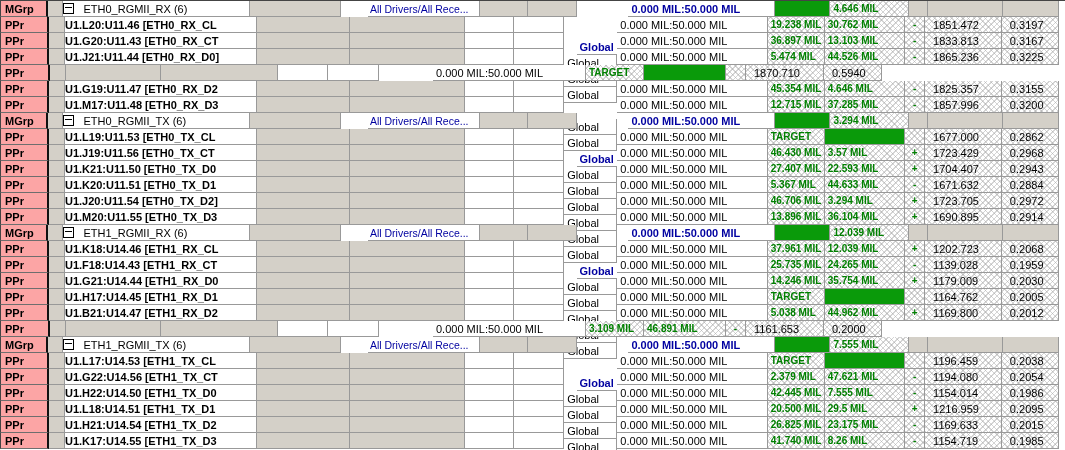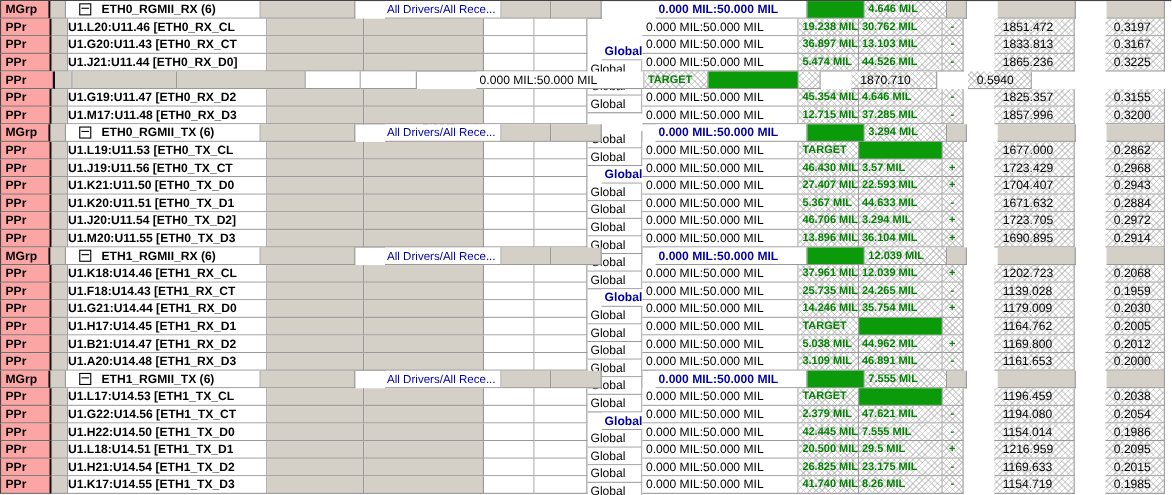--- a/index.html
+++ b/index.html
@@ -32,23 +32,23 @@
   .c12{width:78px;padding-left:8px;}
   .c13{width:58px;padding-left:8px;}
   
   .c9,.c10,.c11,.c12,.c13{
     background-color:#fff;
     background-image:
       repeating-linear-gradient(45deg, rgba(160,160,160,.45) 0 1px, transparent 1px 4px),
       repeating-linear-gradient(-45deg, rgba(160,160,160,.45) 0 1px, transparent 1px 4px);
   }
   .c9,.c10,.c11{color:#008000;font-weight:bold;font-size:10px;}
-  .c12,.c13{color:#000;margin-left:28px;}
+  .c12,.c13{color:#000;}
   
-  .mgrp .c2{padding-left:12px;font-weight:bold;justify-content:flex-start;}
+  .mgrp .c2{font-weight:normal;justify-content:flex-start;}
   .mgrp .c4{background:#fff;color:#0000a0;font-weight:normal;margin-left:27px;}
   .mgrp .c5,.mgrp .c6{background:#d4d0c8;}
   .mgrp .c7,.mgrp .c8{color:#0000a0;font-weight:bold;}
   .mgrp .c9{background:#0a9a0a;background-image:none;}
   .mgrp .c11,.mgrp .c12,.mgrp .c13{background:#d4d0c8;background-image:none;}
   
   .ppr .c2{justify-content:flex-start;}
   .ppr .c4{background:#d4d0c8;}
   .ppr.target .c10{background:#0a9a0a;background-image:none;}
   
@@ -432,24 +432,20 @@
     <div class="cell c8">0.000 MIL:50.000 MIL</div>
     <div class="cell c9">5.038 MIL</div>
     <div class="cell c10">44.962 MIL</div>
     <div class="cell c11">+</div>
     <div class="cell c12">1169.800</div>
     <div class="cell c13">0.2012</div>
   </div>
     <div class="row ppr">
     <div class="cell c0">PPr</div>
     <div class="cell c1"></div>
-    <div class="cell c2">
-
-      <span class="nm">U1.A20:U14.48 [ETH1_RX_D3</span>
-    </div>
     <div class="cell c3"></div>
     <div class="cell c4"></div>
     <div class="cell c5"></div>
     <div class="cell c6"></div>
     <div class="cell c7">Global</div>
     <div class="cell c8">0.000 MIL:50.000 MIL</div>
     <div class="cell c9">3.109 MIL</div>
     <div class="cell c10">46.891 MIL</div>
     <div class="cell c11">-</div>
     <div class="cell c12">1161.653</div>

